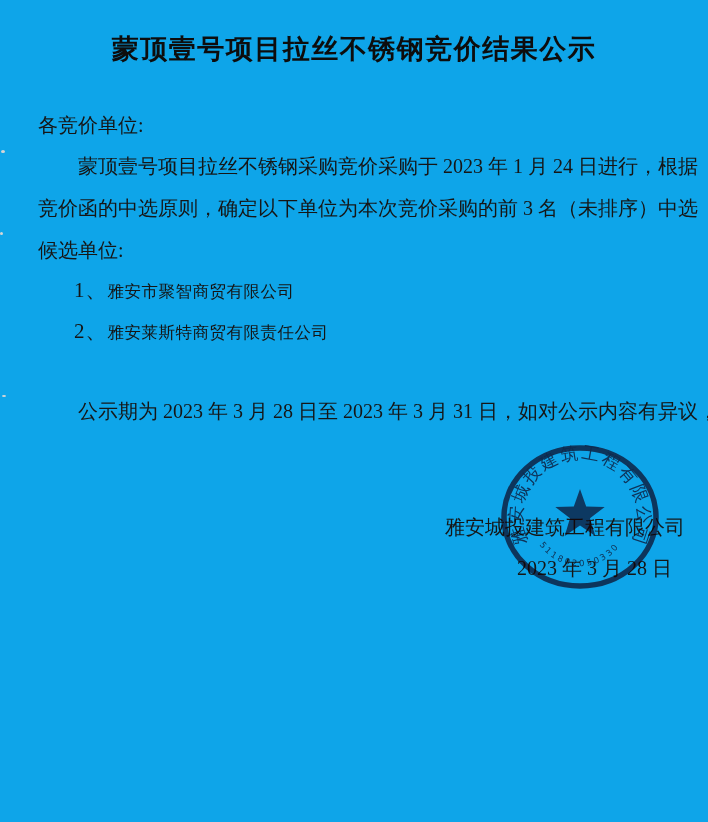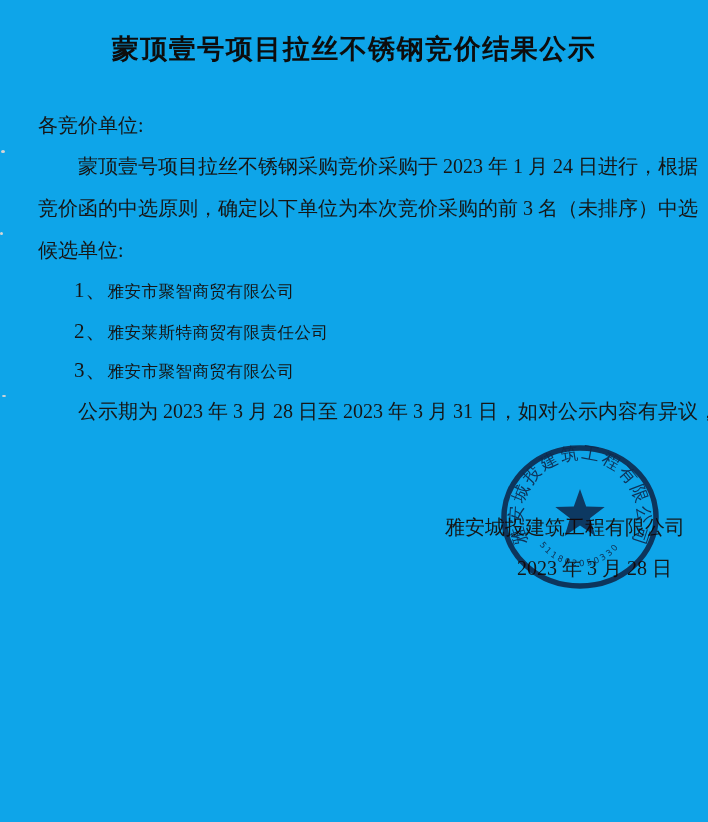--- a/index.html
+++ b/index.html
@@ -92,23 +92,20 @@
   <div class="line indent" style="top:153px;">蒙顶壹号项目拉丝不锈钢采购竞价采购于 2023 年 1 月 24 日进行，根据</div>
   <div class="line" style="top:195px;text-align:right;">竞价函的中选原则，确定以下单位为本次竞价采购的前 3 名（未排序）中选</div>
   <div class="line" style="top:237px;">候选单位:</div>
 
   <div class="list-line" style="top:276px;">
     <span class="list-num">1、</span><span class="list-name">雅安市聚智商贸有限公司</span>
   </div>
   <div class="list-line" style="top:317px;">
     <span class="list-num">2、</span><span class="list-name">雅安莱斯特商贸有限责任公司</span>
   </div>
-  <div class="list-line" style="top:356px;">
-    <span class="list-num">3、</span><span class="list-name">雅安市聚智商贸有限公司</span>
-  </div>
 
   <div class="line indent" style="top:398px;">公示期为 2023 年 3 月 28 日至 2023 年 3 月 31 日，如对公示内容有异议，</div>
 
   <div class="sig-line" style="left:445px; top:514px;">雅安城投建筑工程有限公司</div>
   <div class="sig-line" style="left:517px; top:555px;">2023 年 3 月 28 日</div>
 
   <svg class="stamp" viewBox="0 0 170 156" aria-hidden="true">
     <defs>
       <path id="arc-company" d="M 33.8 104.2 A 58 58 0 1 1 136.2 104.2" fill="none"></path>
       <path id="arc-serial" d="M 43.4 103 A 49 49 0 0 0 126.6 103" fill="none"></path>

